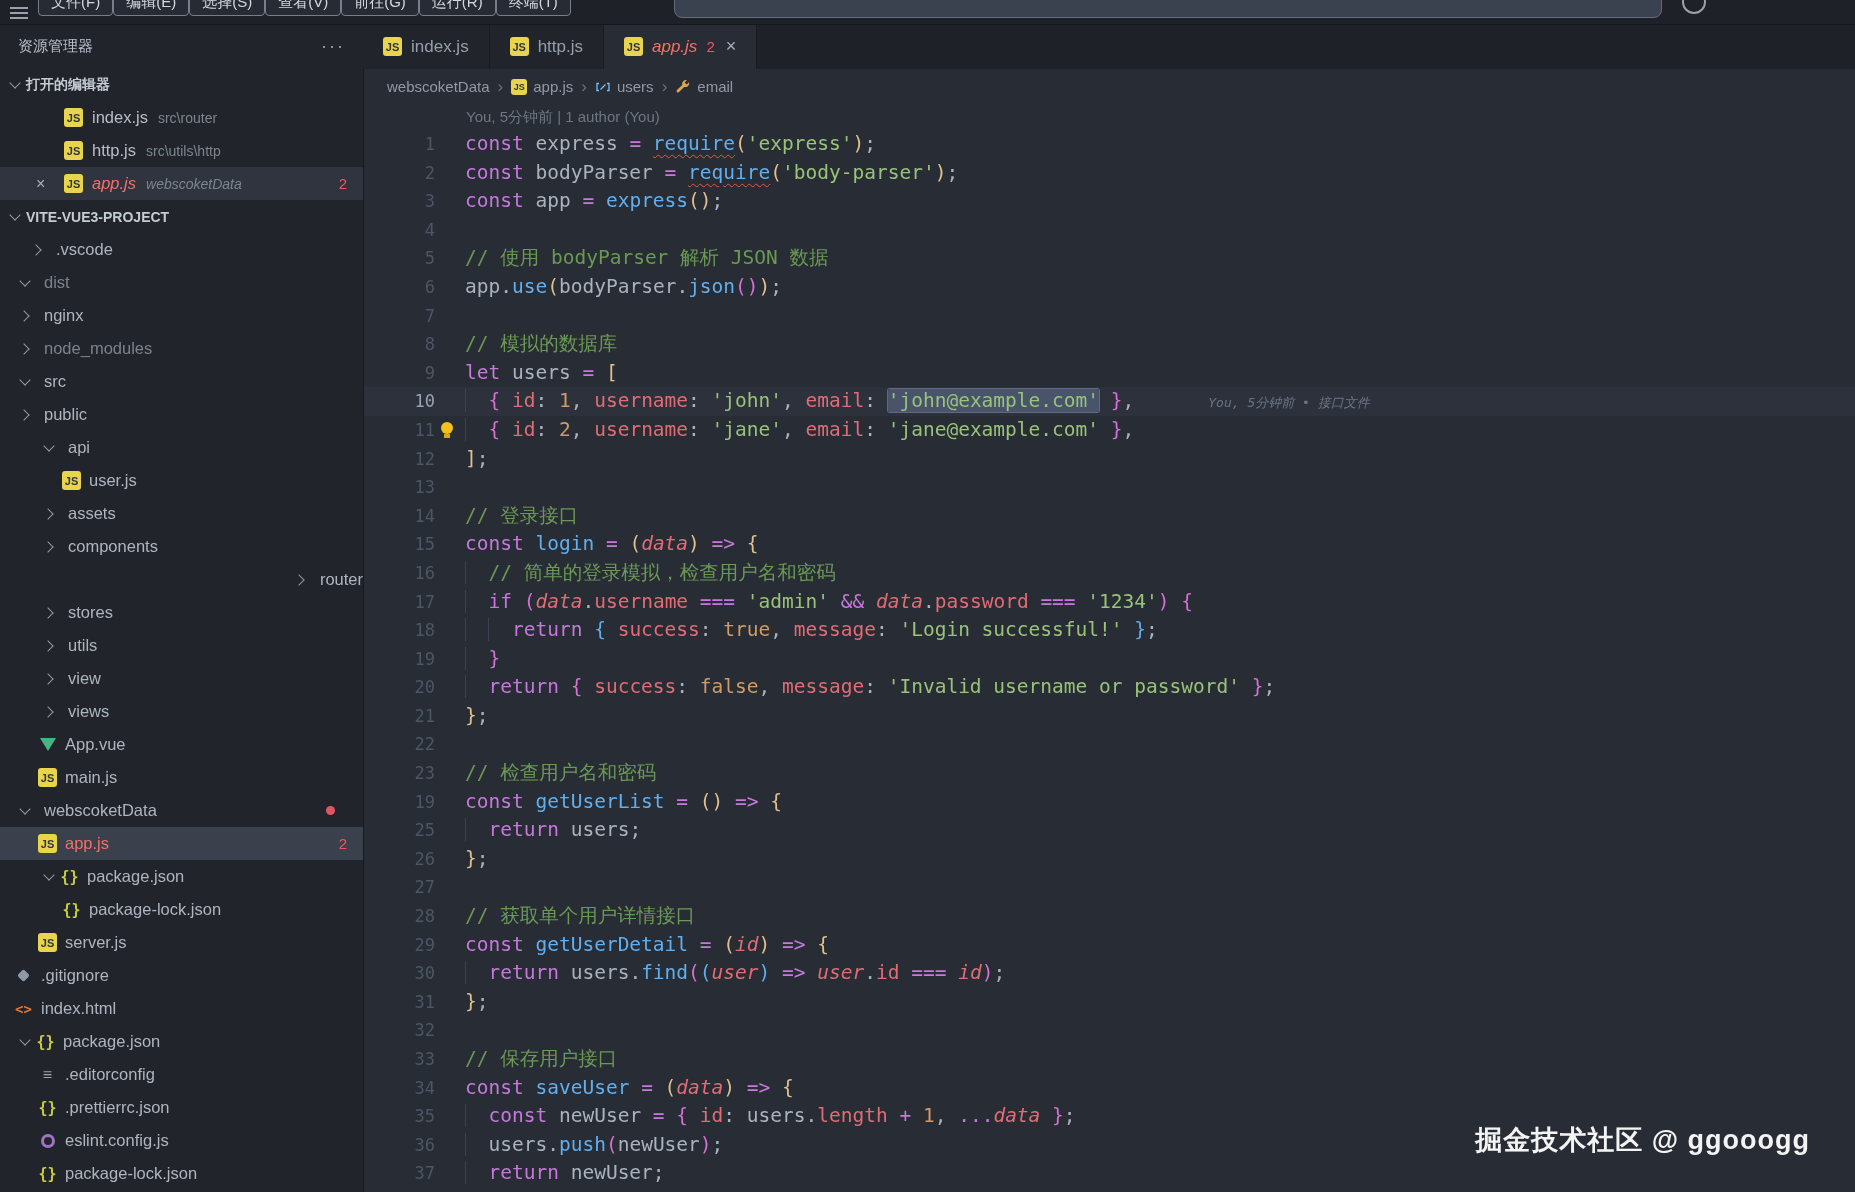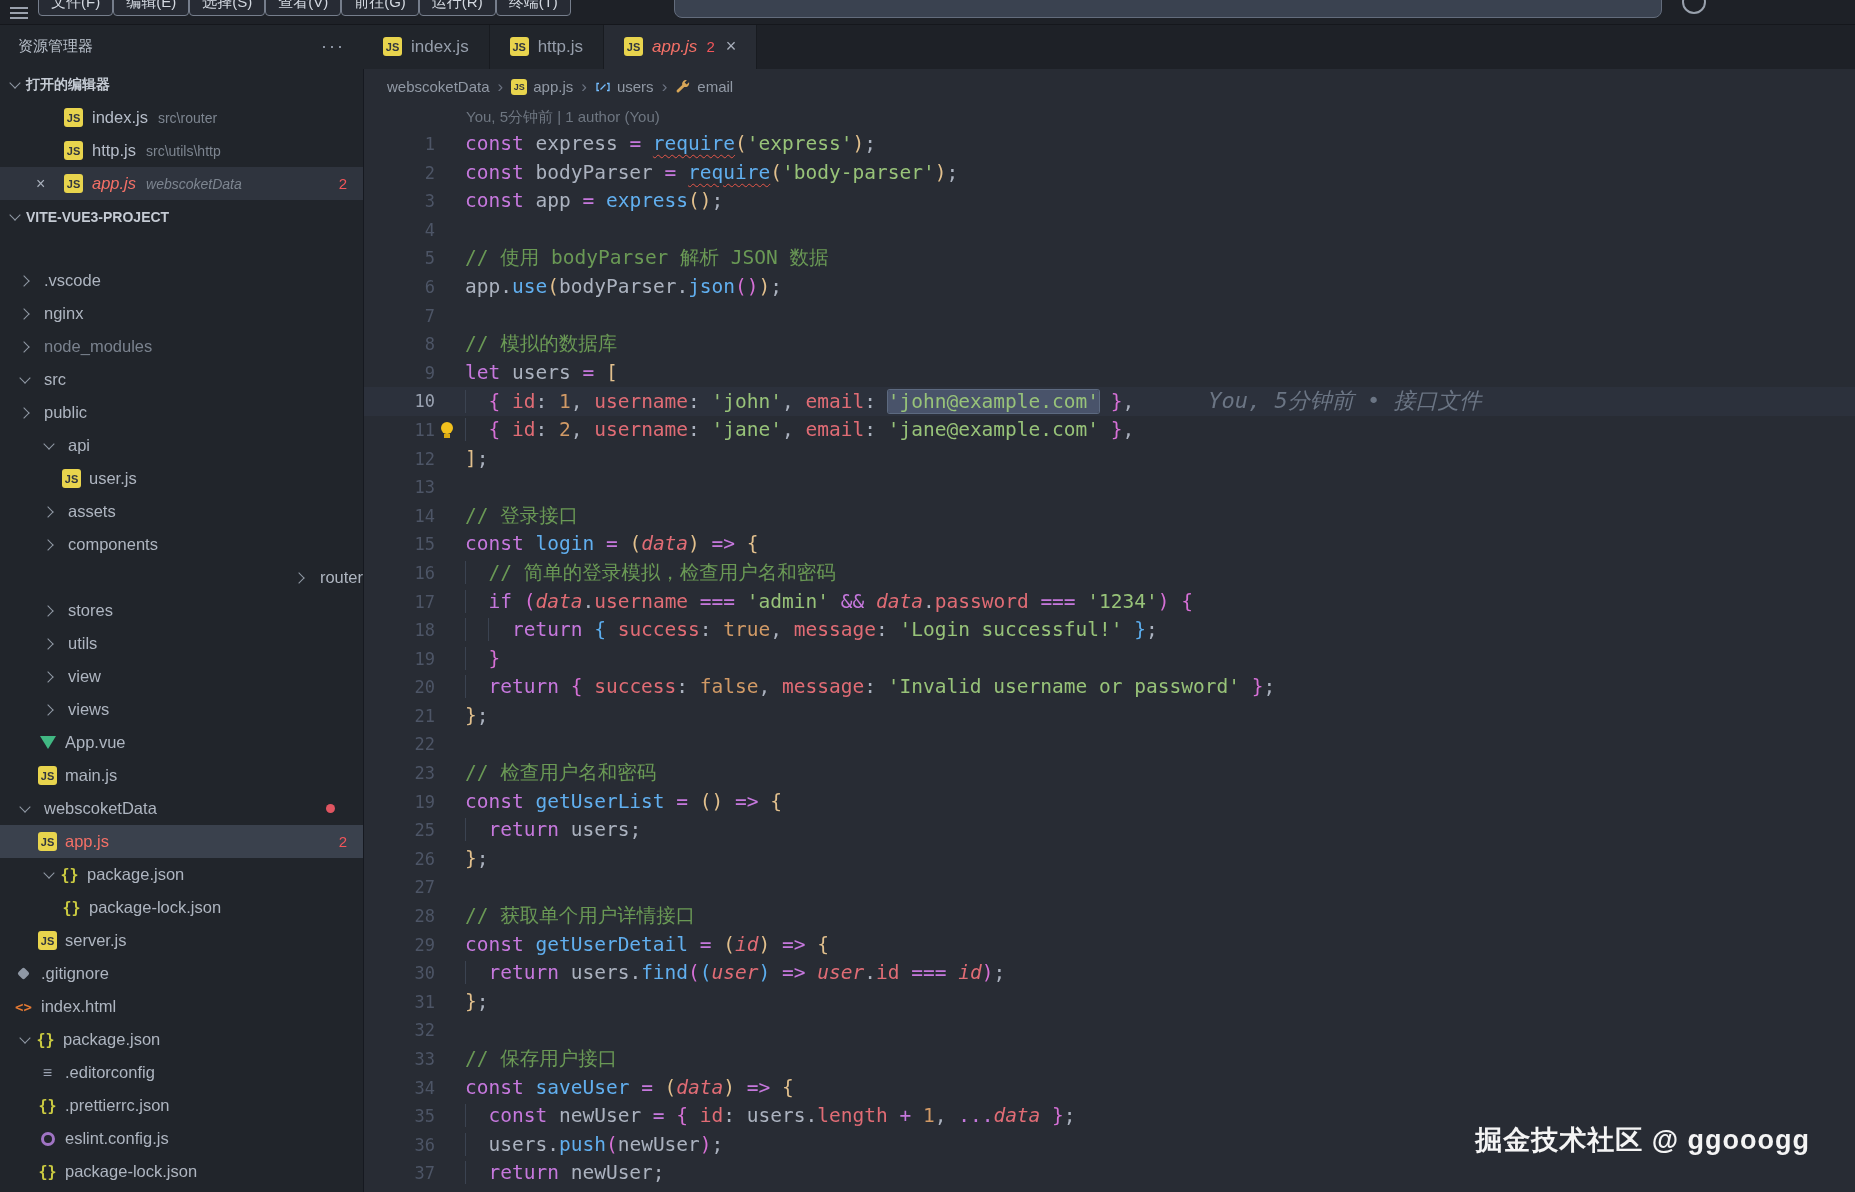--- a/index.html
+++ b/index.html
@@ -72,21 +72,21 @@
   .bc-item .fi-js{width:16px;height:16px;font-size:9px;}
   .codelens{height:26px;line-height:26px;padding-left:103px;font-size:15px;color:#6e7681;}
   .code{position:relative;font-family:"DejaVu Sans Mono",monospace;font-size:19.5px;}
   .line{height:28.6px;line-height:28.6px;white-space:pre;}
   .line.active{background:#2c313c;}
   .ln{display:inline-block;width:72px;text-align:right;color:#4d5566;font-size:17px;vertical-align:top;}
   .line.active .ln{color:#9aa2b1;}
   .gut{display:inline-block;width:30px;height:28.6px;position:relative;vertical-align:top;}
   .bulb{position:absolute;left:6px;top:6px;width:12px;height:12px;border-radius:50%;background:#f2c11d;}
   .bulb::after{content:"";position:absolute;left:3px;top:12px;width:6px;height:4px;background:#d9a912;}
-  .blame{margin-left:74px;font-size:22px;font-style:italic;color:#6b7584;}
+  .blame{margin-left:74px;font-size:13px;font-style:italic;color:#6b7584;}
   .tok-kw{color:#c678dd;}
   .tok-fn{color:#61afef;}
   .tok-fnw{color:#61afef;text-decoration:underline wavy #e45649 1px;text-underline-offset:4px;}
   .tok-str{color:#98c379;}
   .tok-strhl{color:#98c379;background:#49536a;border-radius:2px;box-shadow:0 0 0 1px #5d6a80;}
   .tok-com{color:#6a9955;}
   .tok-num{color:#d19a66;}
   .tok-bool{color:#d19a66;}
   .tok-prop{color:#e06c75;}
   .tok-param{color:#e06c75;font-style:italic;}
@@ -153,23 +153,27 @@
           <span class="oe-name err ital">app.js</span>
           <span class="oe-desc ital">webscoketData</span>
           <span class="badge">2</span>
         </div>
       </div>
     <div class="sec-head">
       <span class="chev open"></span>
       <span>VITE-VUE3-PROJECT</span>
     </div>
     <div class="tree" id="tree">
-        <div class="tree-row" style="padding-left: 14px; margin-top: 31px;">
+        <div class="tree-row" style="padding-left: 26px;">
           <span class="chev"></span>
           <span class="tree-label">.vscode</span>
+        </div>
+        <div class="tree-row" style="padding-left: 14px;">
+          <span class="chev open"></span>
+          <span class="tree-label dim">dist</span>
         </div>
         <div class="tree-row" style="padding-left: 14px;">
           <span class="chev"></span>
           <span class="tree-label">nginx</span>
         </div>
         <div class="tree-row" style="padding-left: 14px;">
           <span class="chev"></span>
           <span class="tree-label dim">node_modules</span>
         </div>
         <div class="tree-row" style="padding-left: 14px;">

